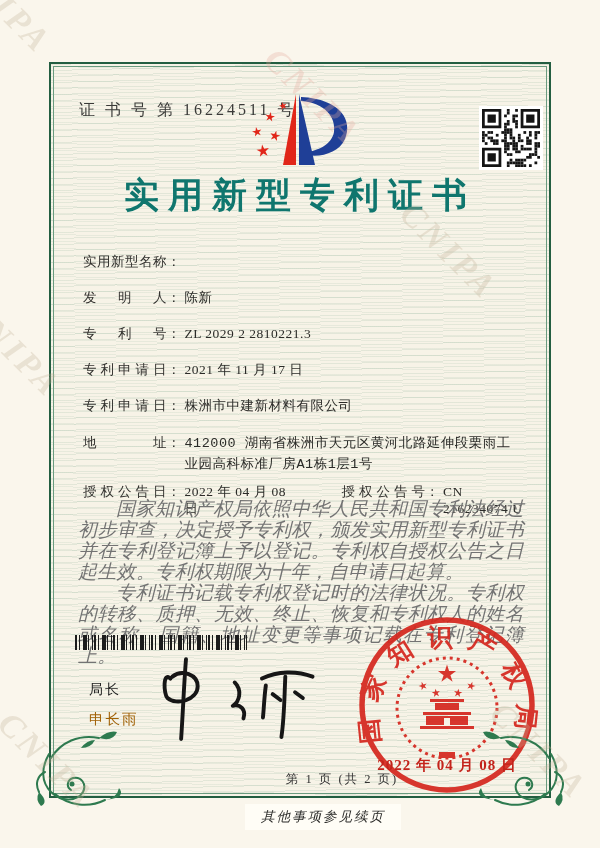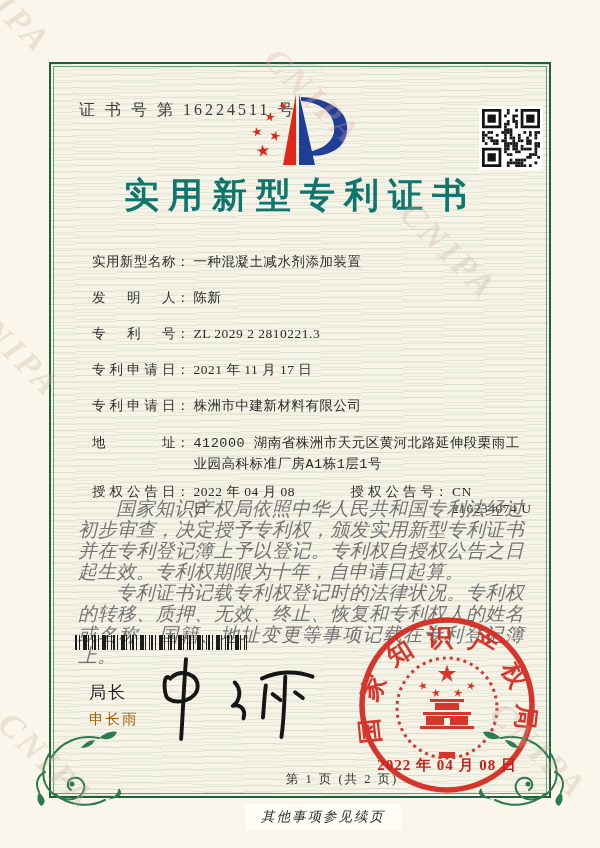--- a/index.html
+++ b/index.html
@@ -43,21 +43,21 @@
     font-size:16px;letter-spacing:3px;color:#3a3a38;
   }
   .head{position:absolute;left:0;top:26px;width:100%;text-align:center;}
   .logo{display:block;margin:0 auto;}
   .title{
     margin-top:4px;font-size:35px;font-weight:700;letter-spacing:9px;
     color:#0f766e;
   }
   .qr{position:absolute;left:428px;top:42px;width:58px;height:58px;background:#fff;padding:3px;}
   
-  .fields{position:absolute;left:41px;top:189px;width:442px;font-size:13.5px;}
+  .fields{position:absolute;left:32px;top:189px;width:442px;font-size:13.5px;}
   .frow{margin-bottom:19px;line-height:17px;display:flex;align-items:flex-start;}
   .flabel{
     display:inline-block;width:84px;flex:0 0 84px;
     text-align:justify;text-align-last:justify;-moz-text-align-last:justify;
     color:#33322f;letter-spacing:.5px;
   }
   .colon{flex:0 0 auto;margin-right:4px;color:#33322f;}
   .fvalue{letter-spacing:.5px;color:#2b2b28;}
   .frow.addr{line-height:21px;margin-bottom:8px;font-family:Liberation Mono, monospace;}
   .frow.addr .fvalue{max-width:340px;}
@@ -70,21 +70,21 @@
   }
   .paras p{margin:0;text-indent:2em;letter-spacing:.3px;}
   
   .barcode{
     position:absolute;left:24px;top:571px;width:172px;height:15px;
     background-image:repeating-linear-gradient(90deg,
       #1c1c1c 0 2px,transparent 2px 4px,#1c1c1c 4px 5px,transparent 5px 8px,
       #1c1c1c 8px 12px,transparent 12px 13px,#1c1c1c 13px 14px,
       transparent 14px 17px,#1c1c1c 17px 18px,transparent 18px 19px);
   }
-  .issuer-title{position:absolute;left:38px;top:617px;font-size:17px;letter-spacing:2px;color:#222;}
+  .issuer-title{position:absolute;left:38px;top:617px;font-size:14px;letter-spacing:2px;color:#222;}
   .issuer-name{position:absolute;left:38px;top:646px;font-size:14.5px;letter-spacing:2px;color:#a16207;}
   .signature{position:absolute;left:98px;top:588px;}
   .seal{position:absolute;left:303px;top:548px;width:186px;height:186px;z-index:6;}
   .seal svg{position:absolute;left:0;top:0;opacity:.93;}
   .seal-date{
     position:absolute;left:-8px;top:144px;width:202px;text-align:center;
     font-size:15px;font-weight:700;letter-spacing:1px;color:#c3231b;
   }
   .page-num{
     position:absolute;left:0;top:707px;width:100%;text-align:center;
@@ -264,21 +264,20 @@
           <rect x="45" y="60" width="3" height="3"></rect>
           <rect x="51" y="60" width="3" height="3"></rect>
         </g>
     </svg>
   </div>
 
   <div class="fields">
     <div class="frow">
       <span class="flabel">实用新型名称</span>
         <span class="colon">：</span>
-      <span class="fvalue">一种混凝土减水剂添加装置</span>
     </div>
     <div class="frow">
       <span class="flabel">发明人</span>
         <span class="colon">：</span>
       <span class="fvalue">陈新</span>
     </div>
     <div class="frow">
       <span class="flabel">专利号</span>
         <span class="colon">：</span>
       <span class="fvalue">ZL 2029 2 2810221.3</span>

